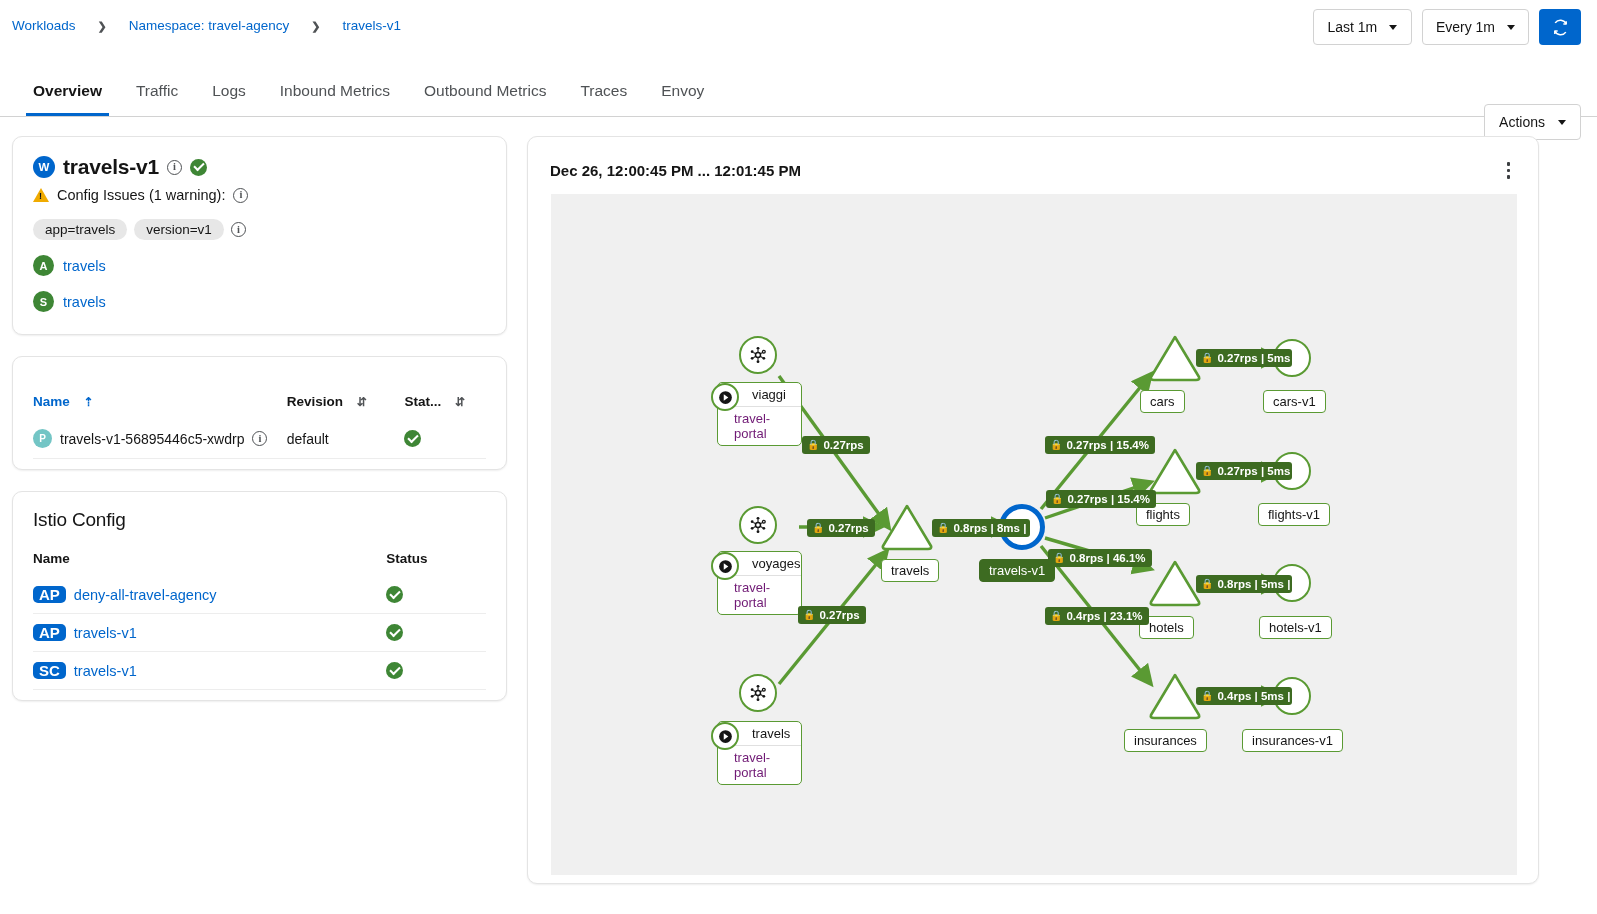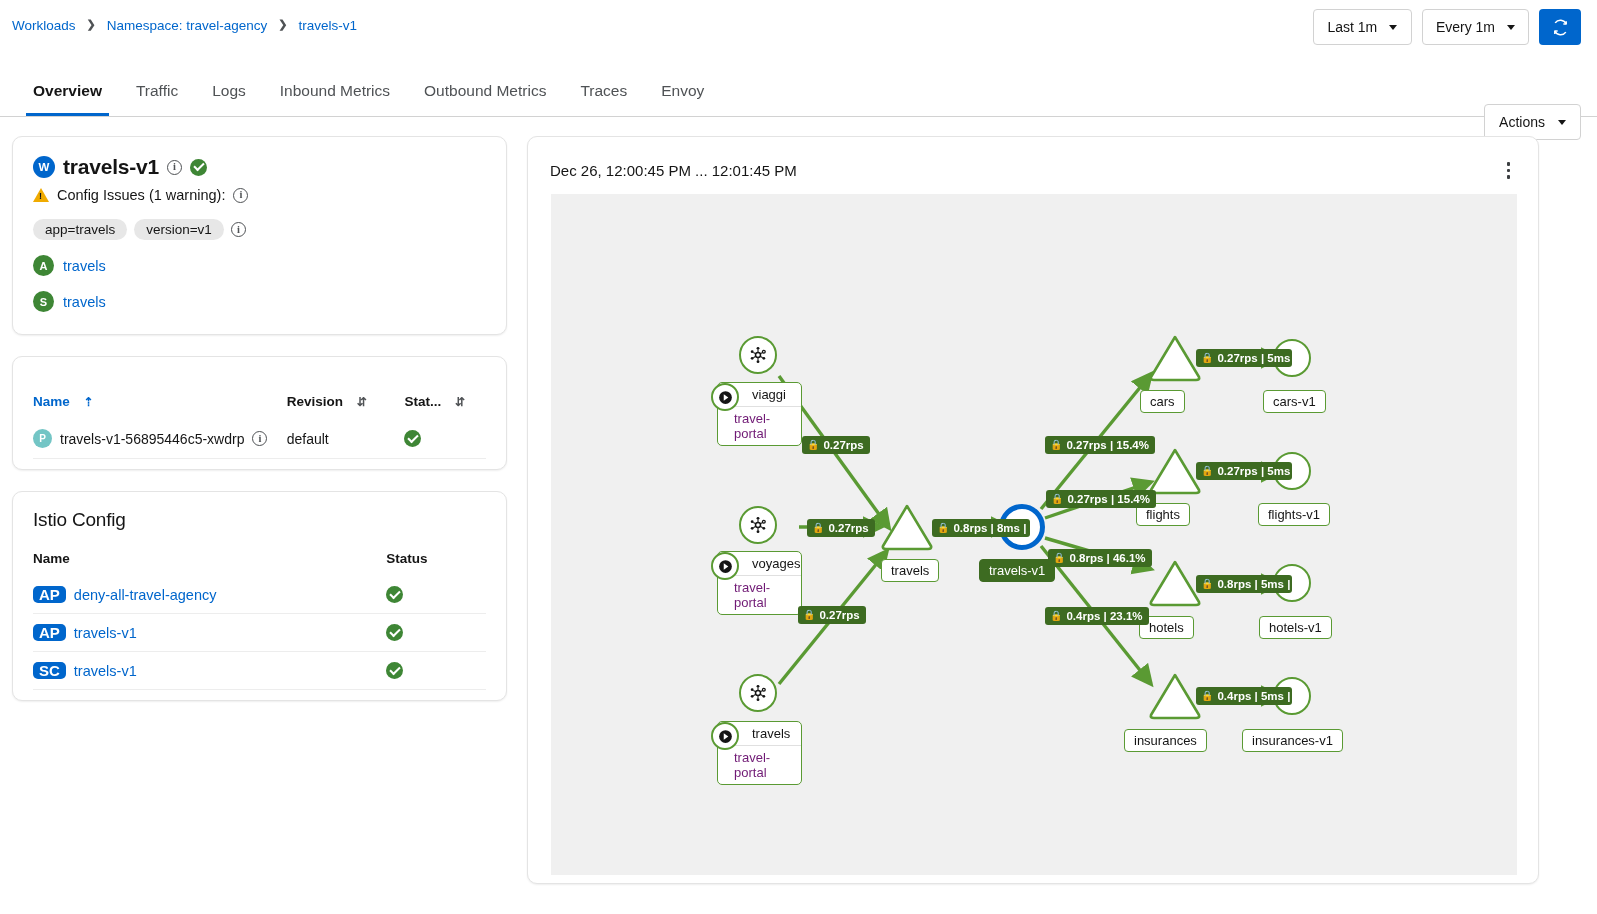--- a/index.html
+++ b/index.html
@@ -9,21 +9,21 @@
     background:#fff;
     font-family:"Liberation Sans", sans-serif;
     color:#151515;
     overflow:hidden;
     position:relative;
   }
 
   
   .breadcrumb {
     position:absolute; left:12px; top:18px;
-    display:flex; align-items:flex-start; gap:11px;
+    display:flex; align-items:flex-end; gap:22px;
     font-size:13.5px;
   }
   .bc-link { color:#0066cc; cursor:pointer; }
   .bc-sep { color:#4f5255; font-size:11px; font-weight:bold; }
 
   
   .top-controls {
     position:absolute; right:16px; top:9px;
     display:flex; align-items:center; gap:10px;
   }
@@ -128,21 +128,21 @@
   .istio-card { margin-top:21px; padding:17px 20px 10px 20px; }
 
   
   .graph-card {
     position:absolute; left:527px; top:136px; width:1012px; height:748px;
   }
   .graph-head {
     display:flex; align-items:center; justify-content:space-between;
     padding:21px 22px 14px 22px;
   }
-  .graph-time { font-size:15px; color:#151515; }
+  .graph-time { font-size:15px; color:#151515;font-weight:bold; }
   .kebab { display:flex;flex-direction:column;gap:3px;cursor:pointer;padding:4px 6px; }
   .kebab i { width:3.5px;height:3.5px;background:#3c3f42;border-radius:1px;display:block; }
   .canvas {
     position:absolute; left:23px; top:57px; width:966px; height:681px;
     background:#f0f0f0; overflow:hidden;
   }
   .nlabel {
     position:absolute; background:#fff; border:1px solid #5a9a33; border-radius:4px;
     font-size:13px; color:#151515; padding:3px 9px; white-space:nowrap;
   }

